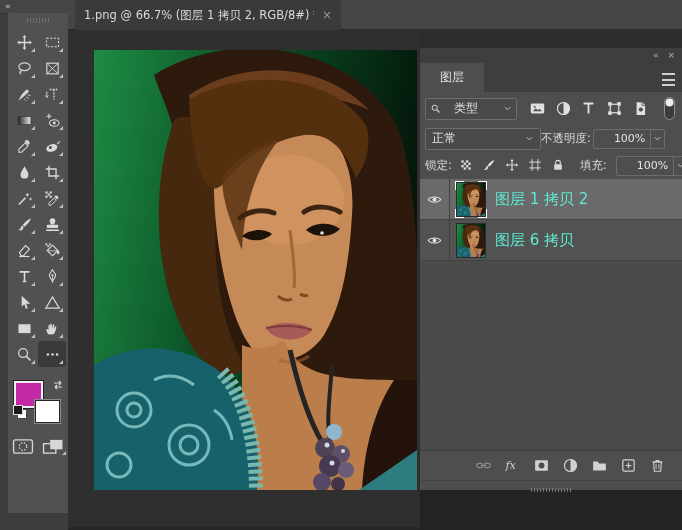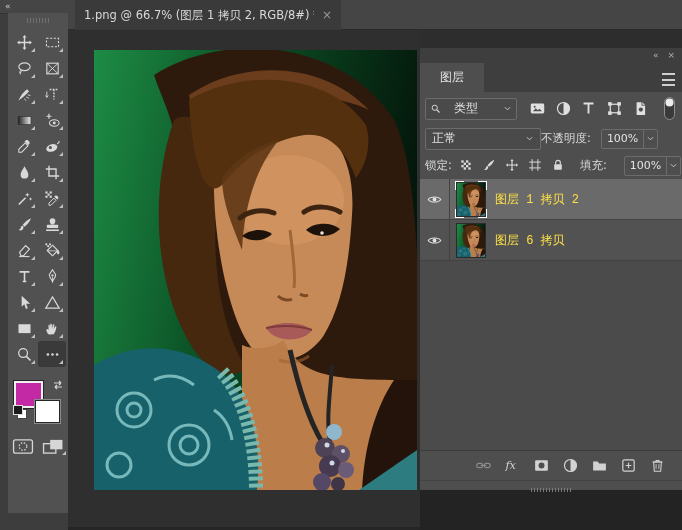--- a/index.html
+++ b/index.html
@@ -65,21 +65,21 @@
   .filter-icons{flex:1;display:flex;justify-content:space-evenly;align-items:center;margin:0 4px;}
   .pic{width:18px;height:18px;color:#e0e0e0;}
   .pic svg{width:17px;height:17px;}
   .filter-toggle{width:15px;height:25px;color:#ddd;}
   .filter-toggle svg{width:15px;height:25px;}
   .blend-row{height:27px;display:flex;align-items:center;padding:0 5px;}
   .dd-blend{width:116px;padding:0 6px;gap:4px;}
   .dd-blend .lbl{flex:1;}
   .chev{width:9px;height:9px;color:#cfcfcf;flex:none;}
   .plabel{color:#d8d8d8;font-size:11.5px;white-space:nowrap;}
-  .valbox{display:flex;align-items:center;height:20px;border:1px solid #6c6c6c;border-radius:2px;color:#e2e2e2;font-size:11px;box-sizing:border-box;margin-left:10px;}
+  .valbox{display:flex;align-items:center;height:20px;border:1px solid #6c6c6c;border-radius:2px;color:#e2e2e2;font-size:11px;box-sizing:border-box;margin-left:2px;padding-left:15px;}
   .valbox .v{padding:0 5px;}
   .valbox .cw{width:13px;height:100%;border-left:1px solid #6c6c6c;display:flex;align-items:center;justify-content:center;}
   .lock-row{height:27px;display:flex;align-items:center;padding:0 5px;gap:7px;}
   .lic{width:15px;height:15px;color:#dadada;}
   .lic svg{width:14px;height:14px;}
   .lock-row .gap{flex:1;}
   .layers-list{flex:1;background:#4b4b4b;overflow:hidden;}
   .layer-row{height:41px;display:flex;align-items:center;background:#525252;border-bottom:1px solid #434343;box-sizing:border-box;}
   .layer-row.sel{background:#6a6a6a;}
   .eye-cell{width:29px;align-self:stretch;border-right:1px solid #424242;display:flex;align-items:center;justify-content:center;color:#e2e2e2;}
@@ -88,21 +88,21 @@
   .layer-row.sel .thumbwrap{background:
      linear-gradient(#fff,#fff) 0 0/9px 2px no-repeat,
      linear-gradient(#fff,#fff) 0 0/2px 9px no-repeat,
      linear-gradient(#fff,#fff) 100% 0/9px 2px no-repeat,
      linear-gradient(#fff,#fff) 100% 0/2px 9px no-repeat,
      linear-gradient(#fff,#fff) 0 100%/9px 2px no-repeat,
      linear-gradient(#fff,#fff) 0 100%/2px 9px no-repeat,
      linear-gradient(#fff,#fff) 100% 100%/9px 2px no-repeat,
      linear-gradient(#fff,#fff) 100% 100%/2px 9px no-repeat;}
   .thumb{width:28px;height:33px;outline:1px solid #2b2b2b;}
-  .layer-name{color:#fde047;font-size:12px;font-family:Liberation Mono, monospace;}
+  .layer-name{color:#5eead4;font-size:15px;}
   .panel-bottom{height:29px;border-top:1px solid #3b3b3b;display:flex;align-items:center;justify-content:flex-end;gap:12px;padding-right:16px;background:#4e4e4e;}
   .bic{width:17px;height:17px;color:#d2d2d2;}
   .bic svg{width:17px;height:17px;}
   .bic.dim{color:#8b8b8b;}
   .grip-row{height:9px;background:#4e4e4e;border-top:1px solid #434343;position:relative;}
   .grip-row .grip{position:absolute;left:50%;top:2px;transform:translateX(-50%);width:40px;height:4px;
      background:repeating-linear-gradient(90deg,#7a7a7a 0 1px,transparent 1px 3px);}
 </style>
 </head>
 <body>

